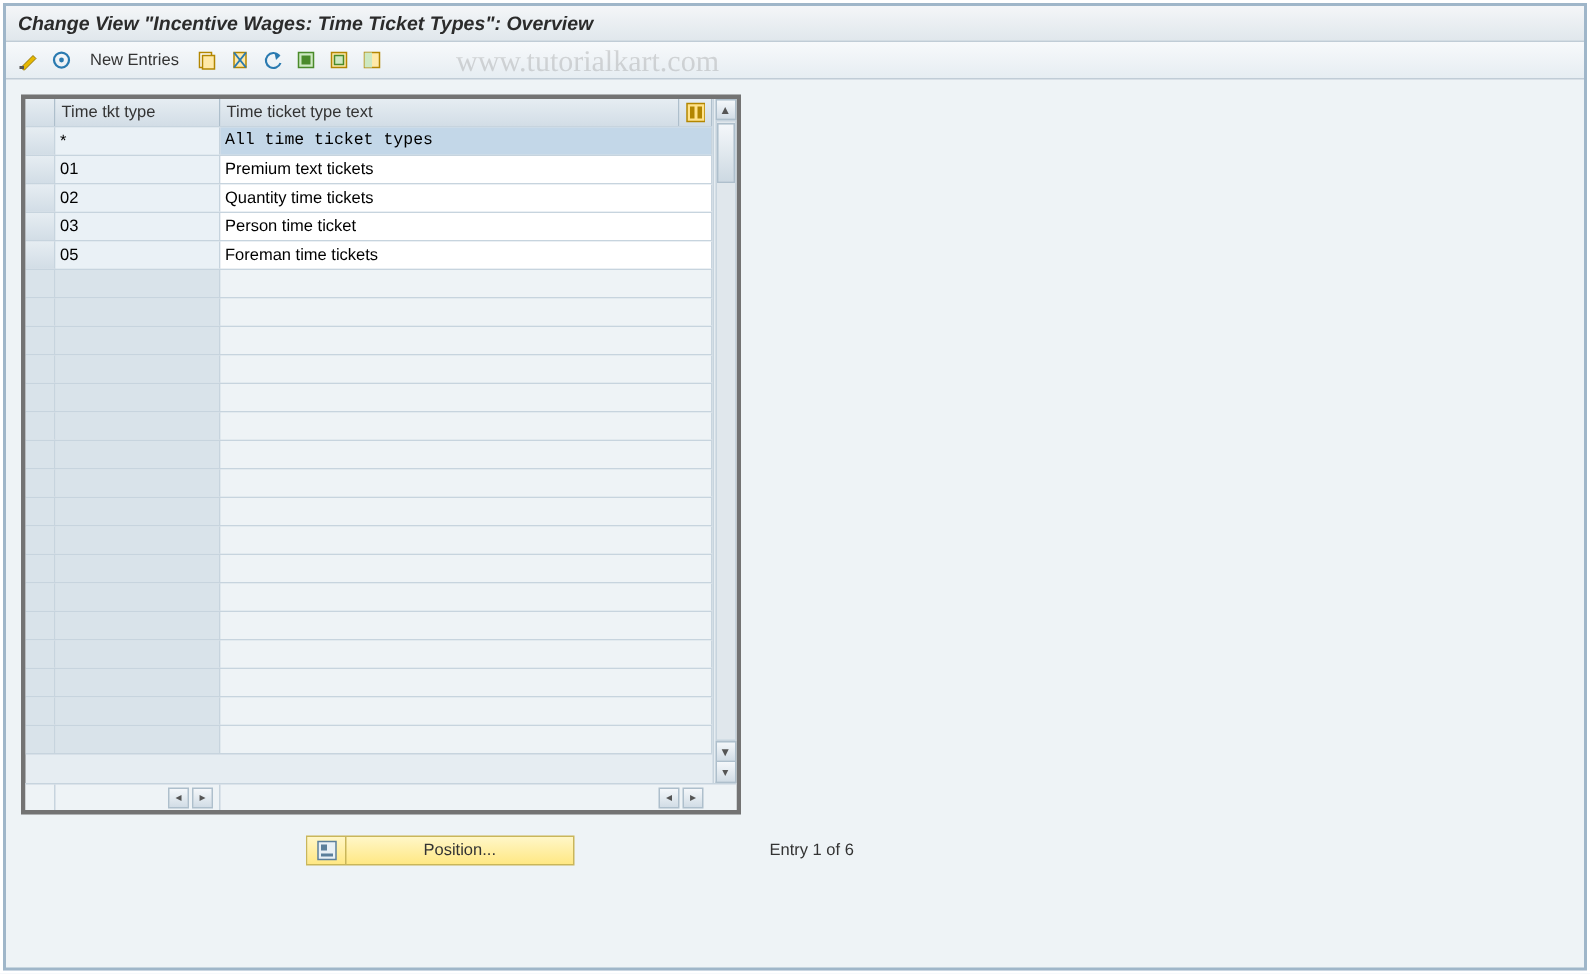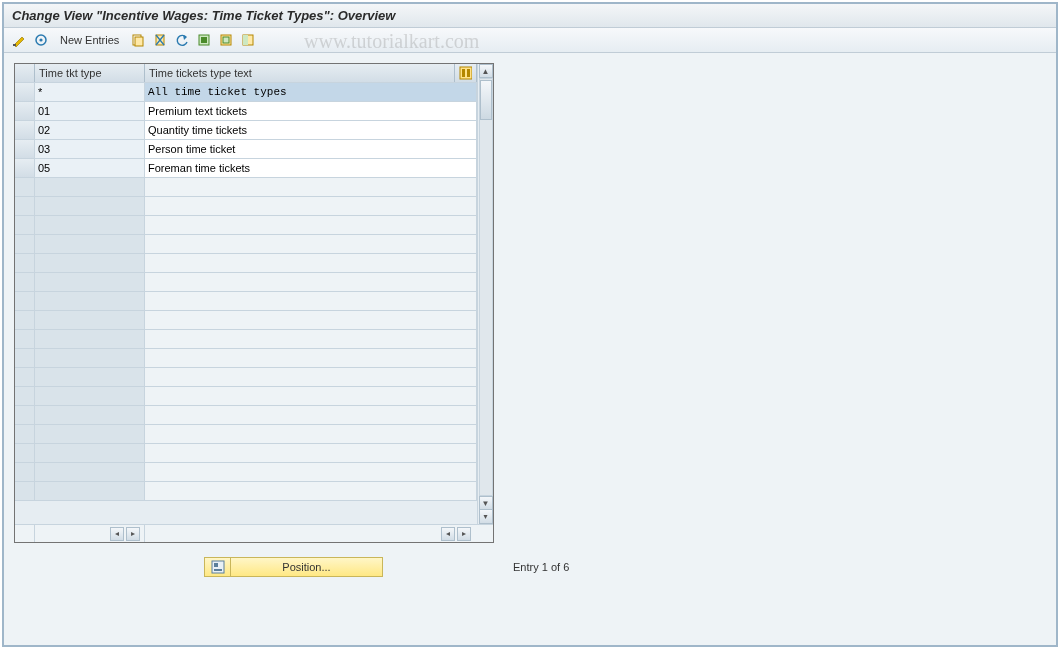--- a/index.html
+++ b/index.html
@@ -61,21 +61,21 @@
       font-weight: normal;
       pointer-events: none;
     }
     .content {
       padding: 10px;
       display: flex;
       flex-direction: column;
       height: calc(100% - 50px);
     }
     .table-wrap {
-      border: 1px solid #737373;
+      border: 3px solid #737373;
       background: #e6edf2;
       width: 480px;
       height: 480px;
       display: flex;
       flex-direction: column;
       position: relative;
     }
     .table-scroll-area {
       flex: 1;
       display: flex;
@@ -235,21 +235,21 @@
   </div>
 
   <div class="content">
     <div class="table-wrap">
       <div class="table-scroll-area">
         <div class="table-block" id="table-block">
 
           <div class="row header-row">
             <div class="cell sel-col"></div>
             <div class="cell col-type">Time tkt type</div>
-            <div class="cell col-text">Time tickets type text</div>
+            <div class="cell col-text">Time ticket type text</div>
             <div class="cell settings-col">
               <svg width="14" height="14">
                   <rect x="1" y="1" width="12" height="12" fill="#ffe28a" stroke="#b38600"></rect>
                   <rect x="3" y="3" width="3" height="8" fill="#b38600"></rect>
                   <rect x="8" y="3" width="3" height="8" fill="#b38600"></rect>
                 </svg>
             </div>
           </div>
 
         <div class="row data-row selected">

